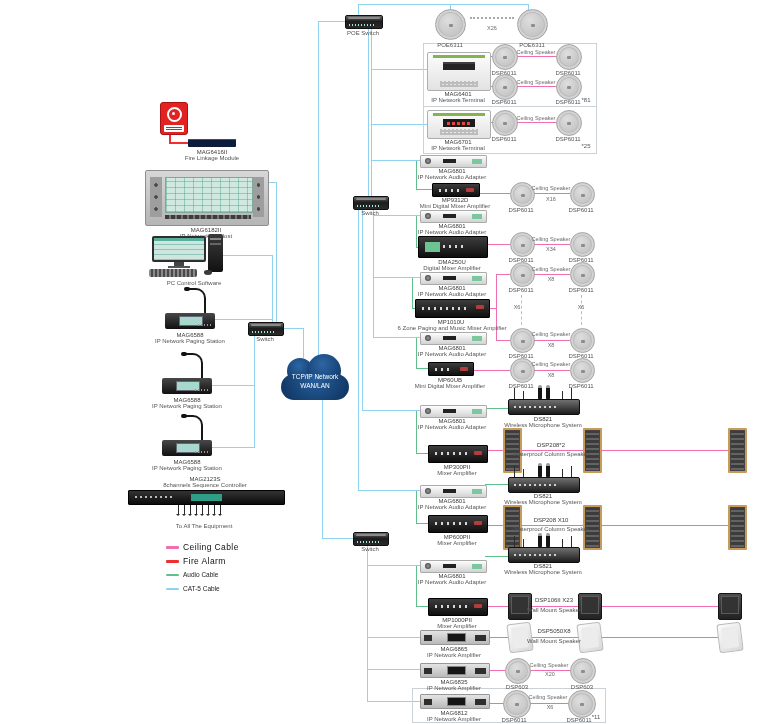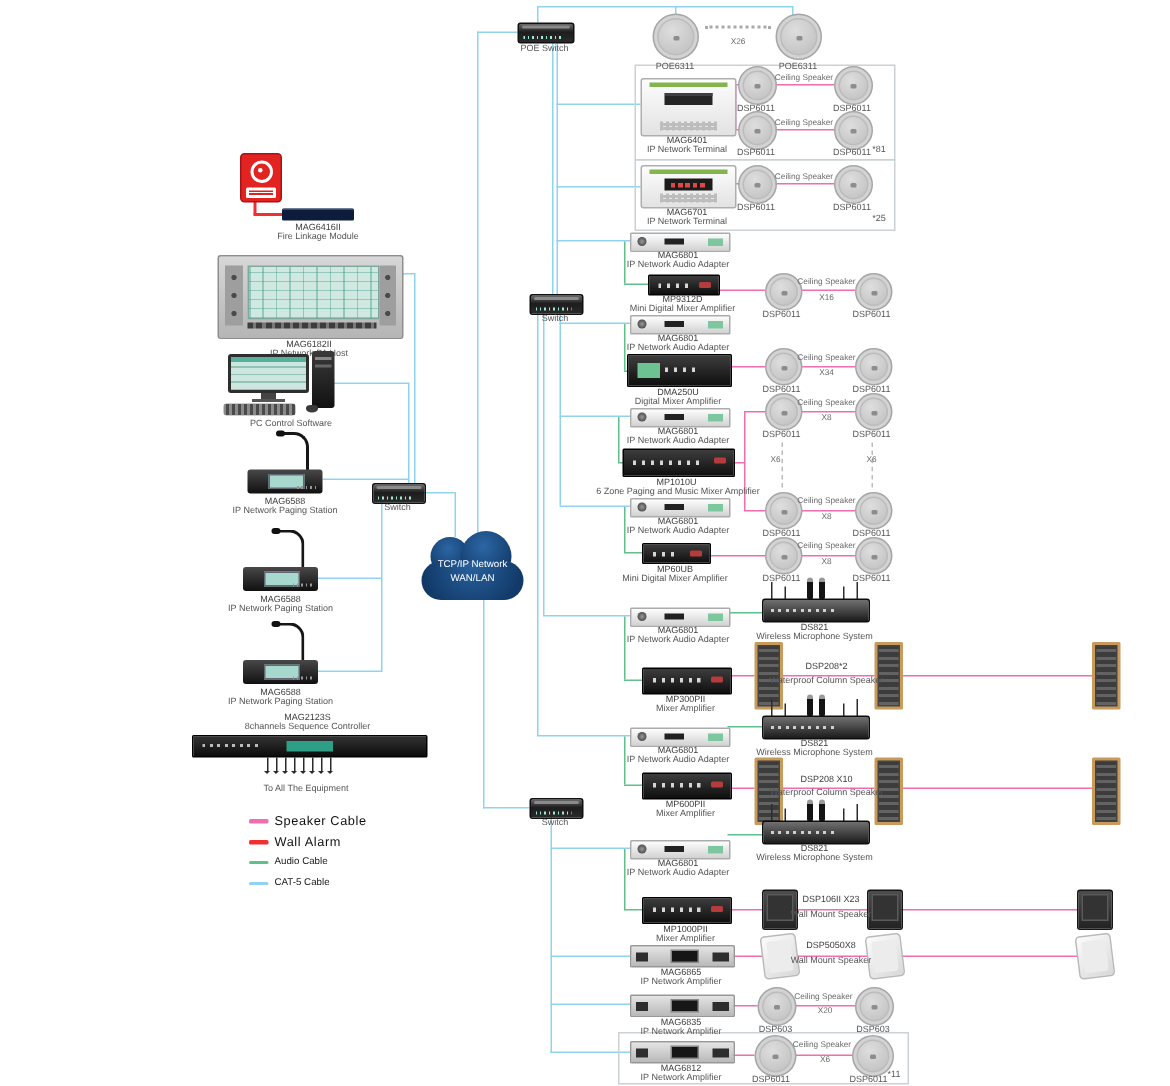--- a/index.html
+++ b/index.html
@@ -531,23 +531,23 @@
       <div class="ar"></div>
       <div class="ar"></div>
       <div class="ar"></div>
       <div class="ar"></div>
       <div class="ar"></div>
       <div class="ar"></div>
   </div>
   <div class="lbl" style="left:170px;top:523px;width:68px">To All The Equipment</div>
 
   <div class="chip" style="left:166px;top:546px;width:13px;height:3px;background:#f06eb0"></div>
-  <div class="lbl big" style="left:183px;top:543px;width:80px">Speaker Cable</div>
+  <div class="lbl big" style="left:183px;top:543px;width:80px">Ceiling Cable</div>
   <div class="chip" style="left:166px;top:560px;width:13px;height:3px;background:#f03030"></div>
-  <div class="lbl big" style="left:183px;top:557px;width:80px">Wall Alarm</div>
+  <div class="lbl big" style="left:183px;top:557px;width:80px">Fire Alarm</div>
   <div class="chip" style="left:166px;top:574px;width:13px;height:2px;background:#5fc08b"></div>
   <div class="lbl med" style="left:183px;top:571px;width:60px">Audio Cable</div>
   <div class="chip" style="left:166px;top:588px;width:13px;height:2px;background:#8fd3f0"></div>
   <div class="lbl med" style="left:183px;top:585px;width:60px">CAT-5 Cable</div>
 
   <div class="cloud" style="left:281px;top:356px;width:68px;height:44px">
     <div class="c1" style="left:6px;top:2px;width:26px;height:26px"></div>
     <div class="c2" style="left:26px;top:-2px;width:34px;height:34px"></div>
     <div class="base"></div>
     <div class="ctxt" style="top:17px">TCP/IP Network</div>

